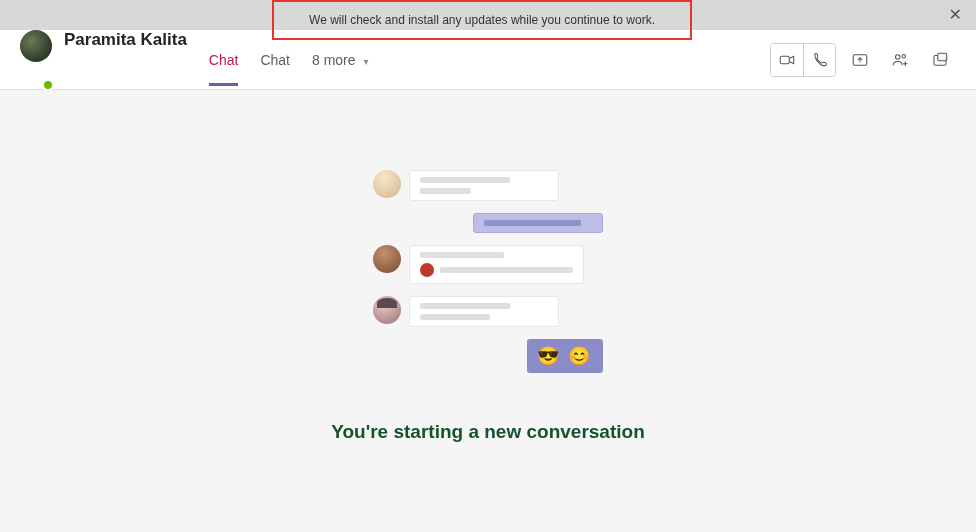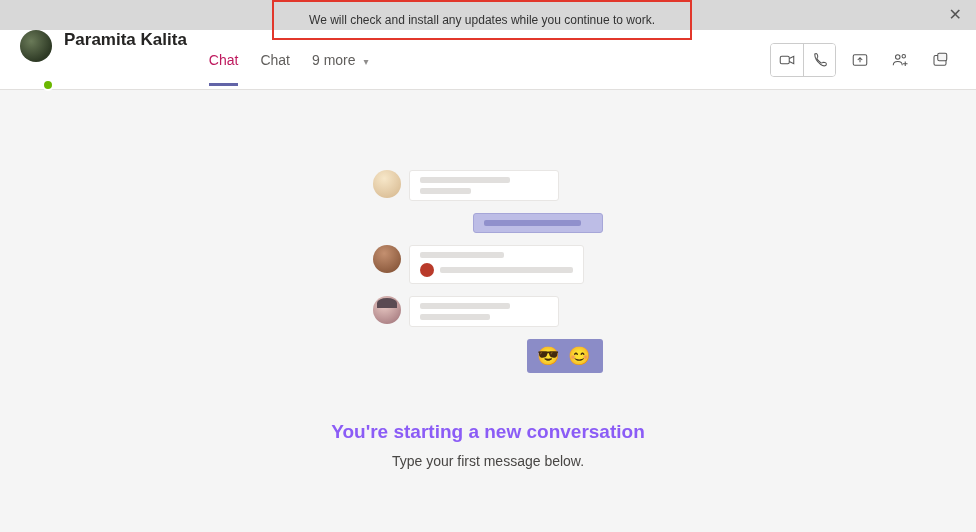--- a/index.html
+++ b/index.html
@@ -168,21 +168,21 @@
     background: #8b8cc7;
     border-radius: 3px;
     padding: 6px 10px;
     font-size: 18px;
     letter-spacing: 2px;
   }
   .headline {
     margin-top: 48px;
     font-size: 19px;
     font-weight: 700;
-    color: #8b5cf6;
+    color: #14532d;
   }
   .subline {
     margin-top: 10px;
     font-size: 14px;
     color: #484644;
   }
 </style>
 </head>
 <body>
 
@@ -196,21 +196,21 @@
 <div class="header">
   <div class="avatar-wrap">
     <div class="avatar"></div>
     <div class="presence"></div>
   </div>
   <div class="name">Paramita Kalita</div>
   <div class="tabs">
     <div class="tab active">Chat</div>
     <div class="tab">Chat</div>
     <div class="tab">
-      <span>9 more</span>
+      <span>8 more</span>
       <span class="more-chevron">▾</span>
     </div>
   </div>
   <div class="spacer"></div>
   <div class="action-group">
     <div class="seg">
       <div class="btn">
         <svg viewBox="0 0 24 24">
             <rect x="3" y="7" width="12" height="10" rx="2"></rect>
             <path d="M15 10 L21 7 V17 L15 14"></path>
@@ -275,14 +275,13 @@
         <div class="line s70"></div>
         <div class="line s55"></div>
       </div>
     </div>
     <div class="row right">
       <div class="emoji-bubble">😎 😊</div>
     </div>
   </div>
 
   <div class="headline">You're starting a new conversation</div>
-  <div class="subline">Type your first message below.</div>
 </div>
 
 </body></html>

